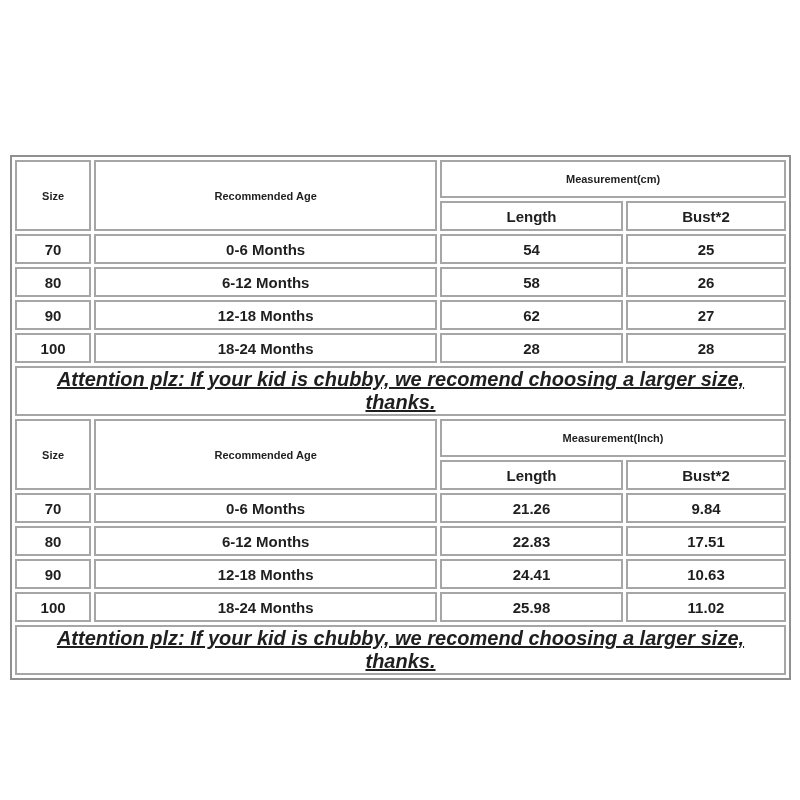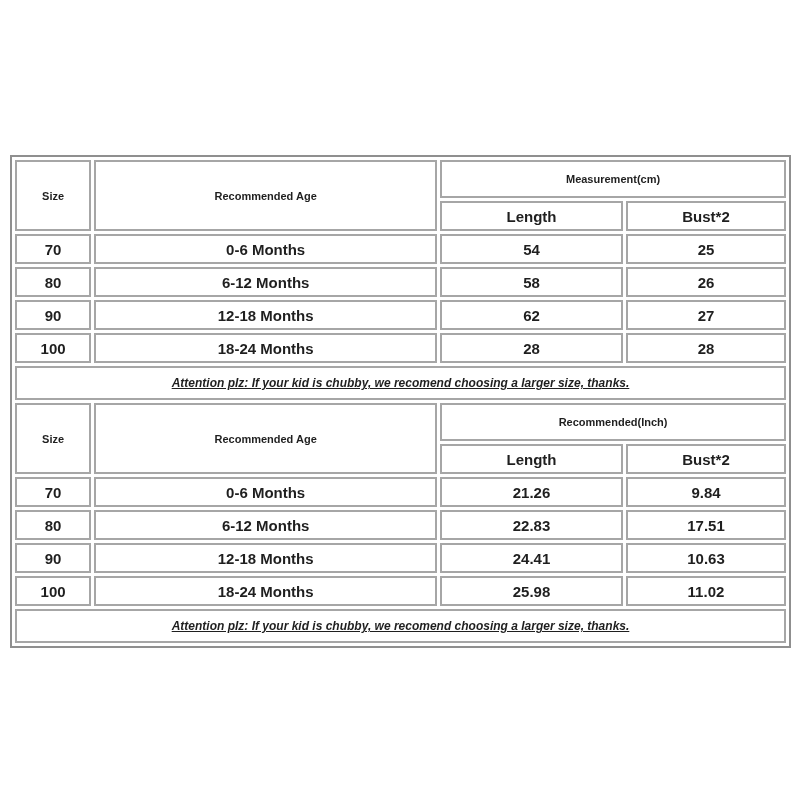--- a/index.html
+++ b/index.html
@@ -36,21 +36,21 @@
     vertical-align: middle;
     font-weight: bold;
     padding: 0 4px;
     overflow: hidden;
   }
   .th-meas   { height: 34px; font-size: 11px; }
   .th-sub    { height: 26px; font-size: 15px; }
   td.data    { height: 26px; font-size: 15px; margin-left: 24px; }
   td.attention-cell {
     height: 30px;
-    font-size: 12px;
+    font-size: 20px;
     font-style: italic;
   }
   td.attention-cell span {
     text-decoration: underline;
   }
 </style>
 </head>
 <body>
 
 <div class="chart-wrap">
@@ -100,21 +100,21 @@
 
     <tr>
       <td class="attention-cell" colspan="4">
         <span>Attention plz: If your kid is chubby, we recomend choosing a larger size, thanks.</span>
       </td>
     </tr>
 
     <tr>
       <th class="th-meas" rowspan="2">Size</th>
       <th class="th-meas" rowspan="2">Recommended Age</th>
-      <th class="th-meas" colspan="2">Recommended(Inch)</th>
+      <th class="th-meas" colspan="2">Measurement(Inch)</th>
     </tr>
     <tr>
       <th class="th-sub">Length</th>
       <th class="th-sub">Bust*2</th>
     </tr>
 
     <tr>
       <td class="data">70</td>
       <td class="data">0-6 Months</td>
       <td class="data">21.26</td>

